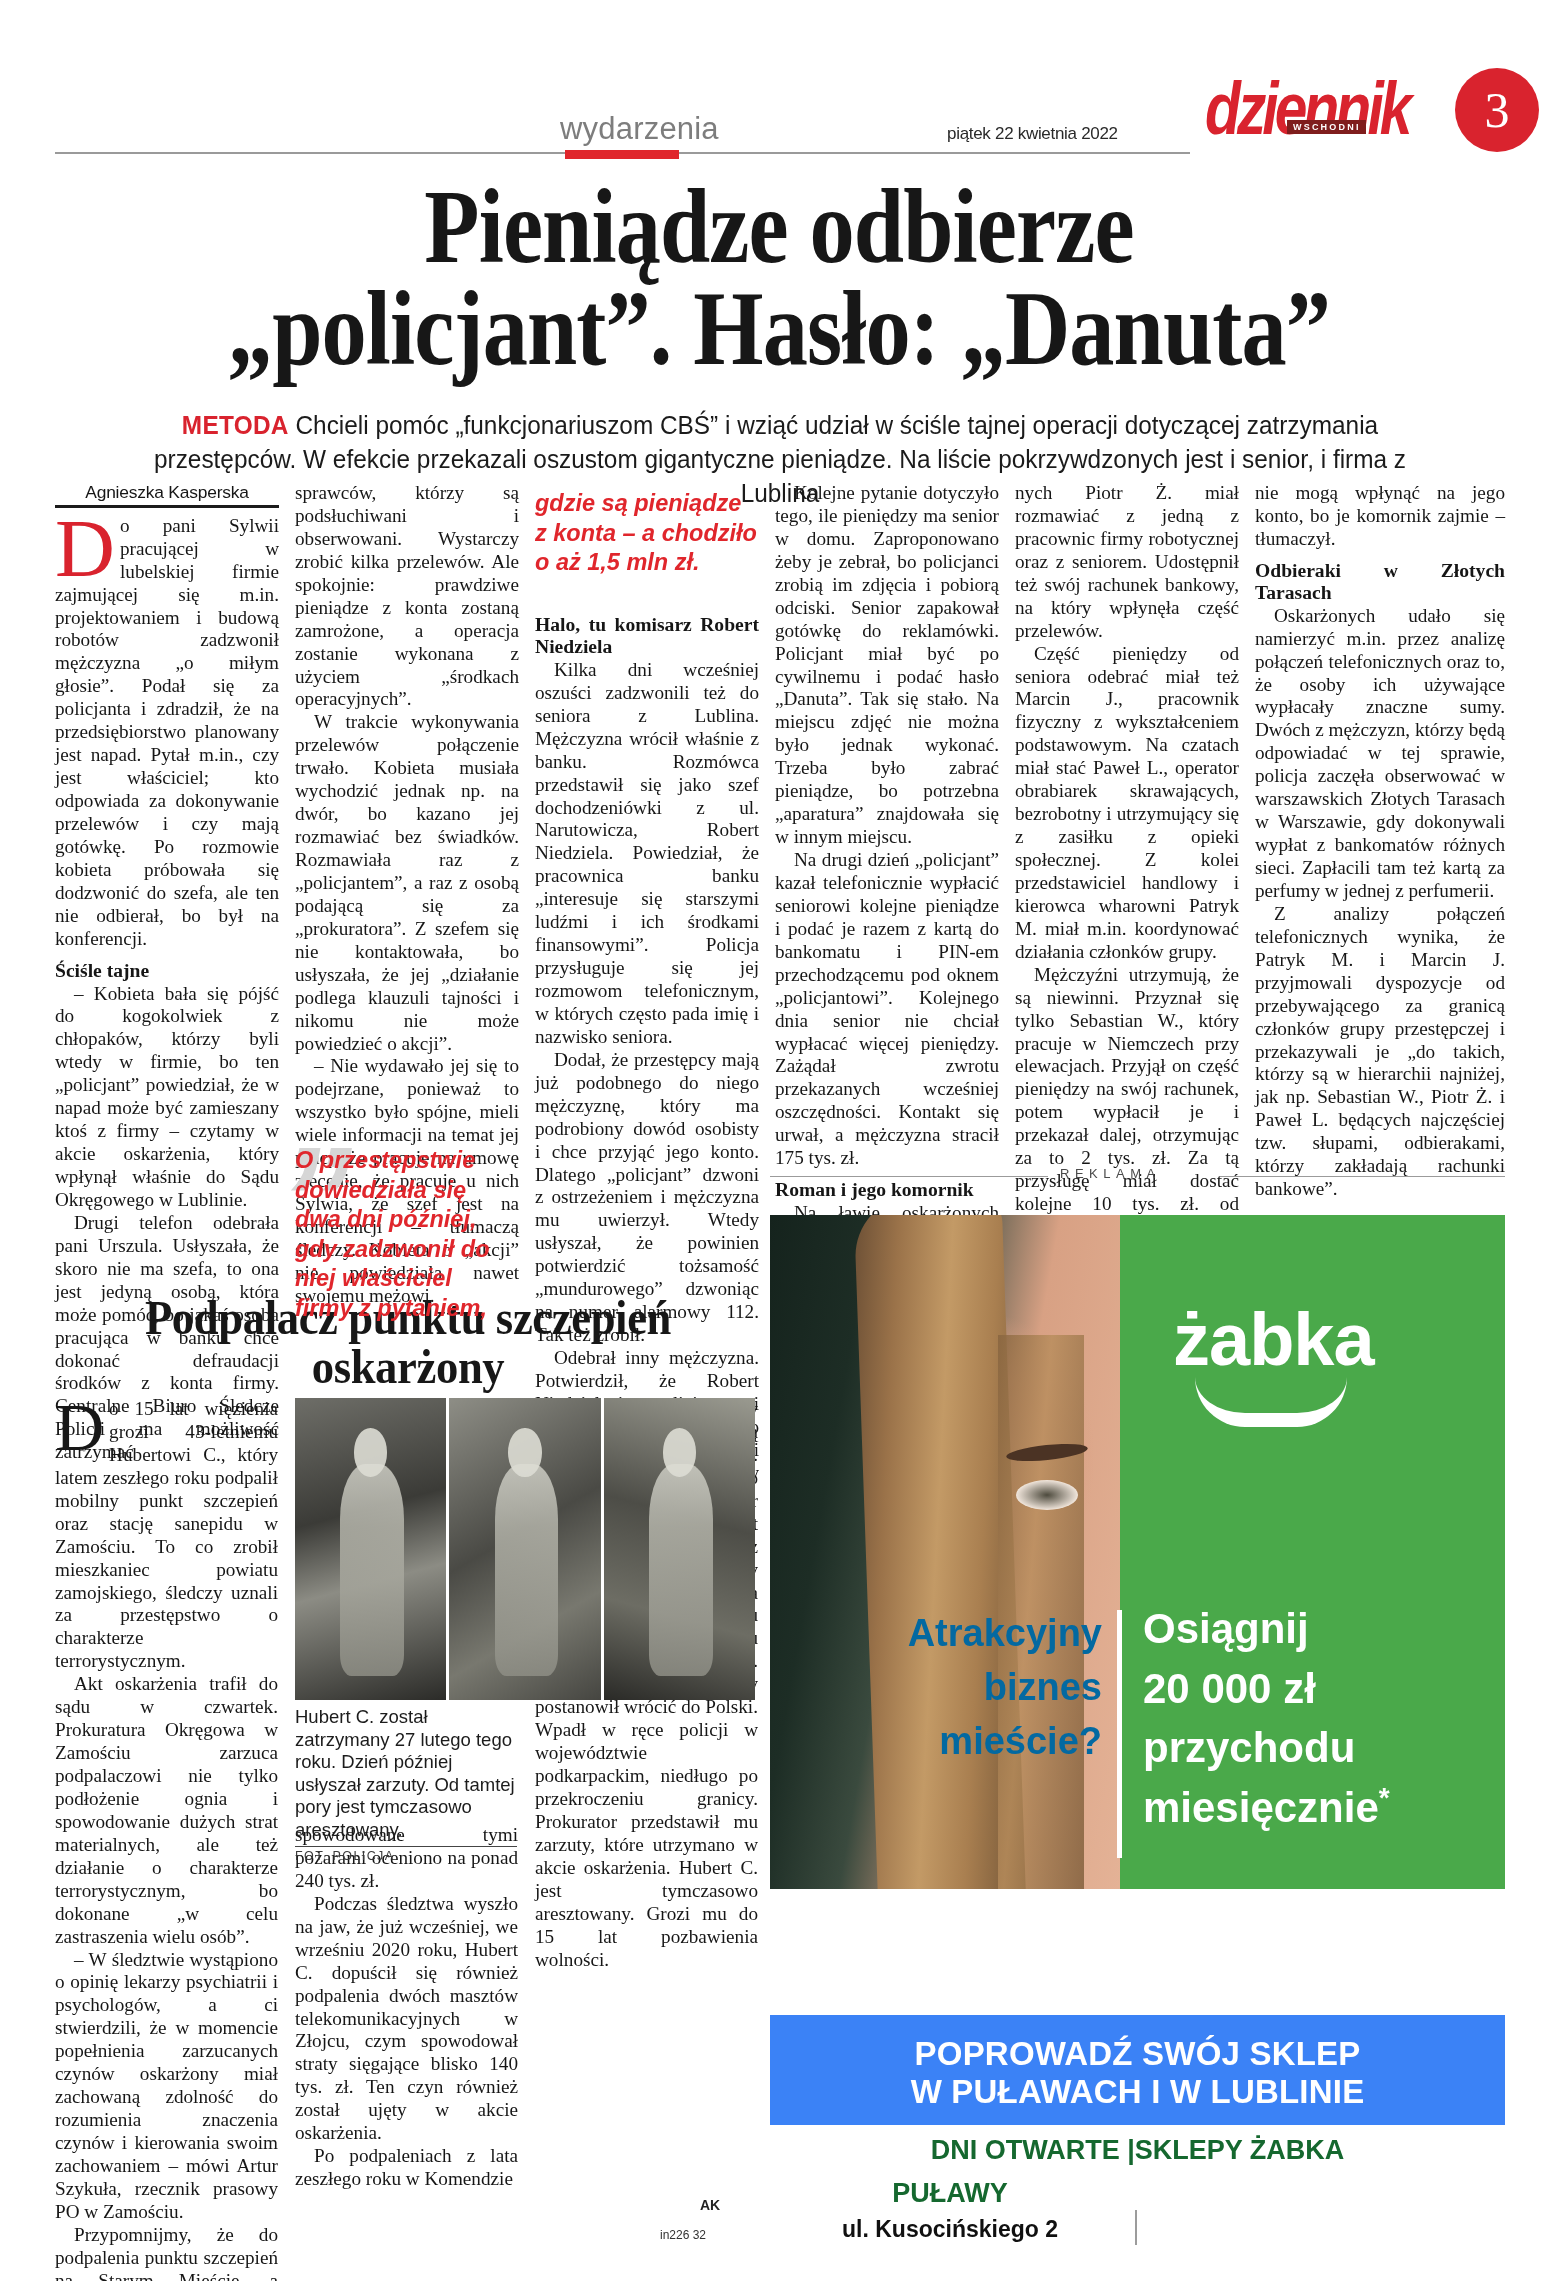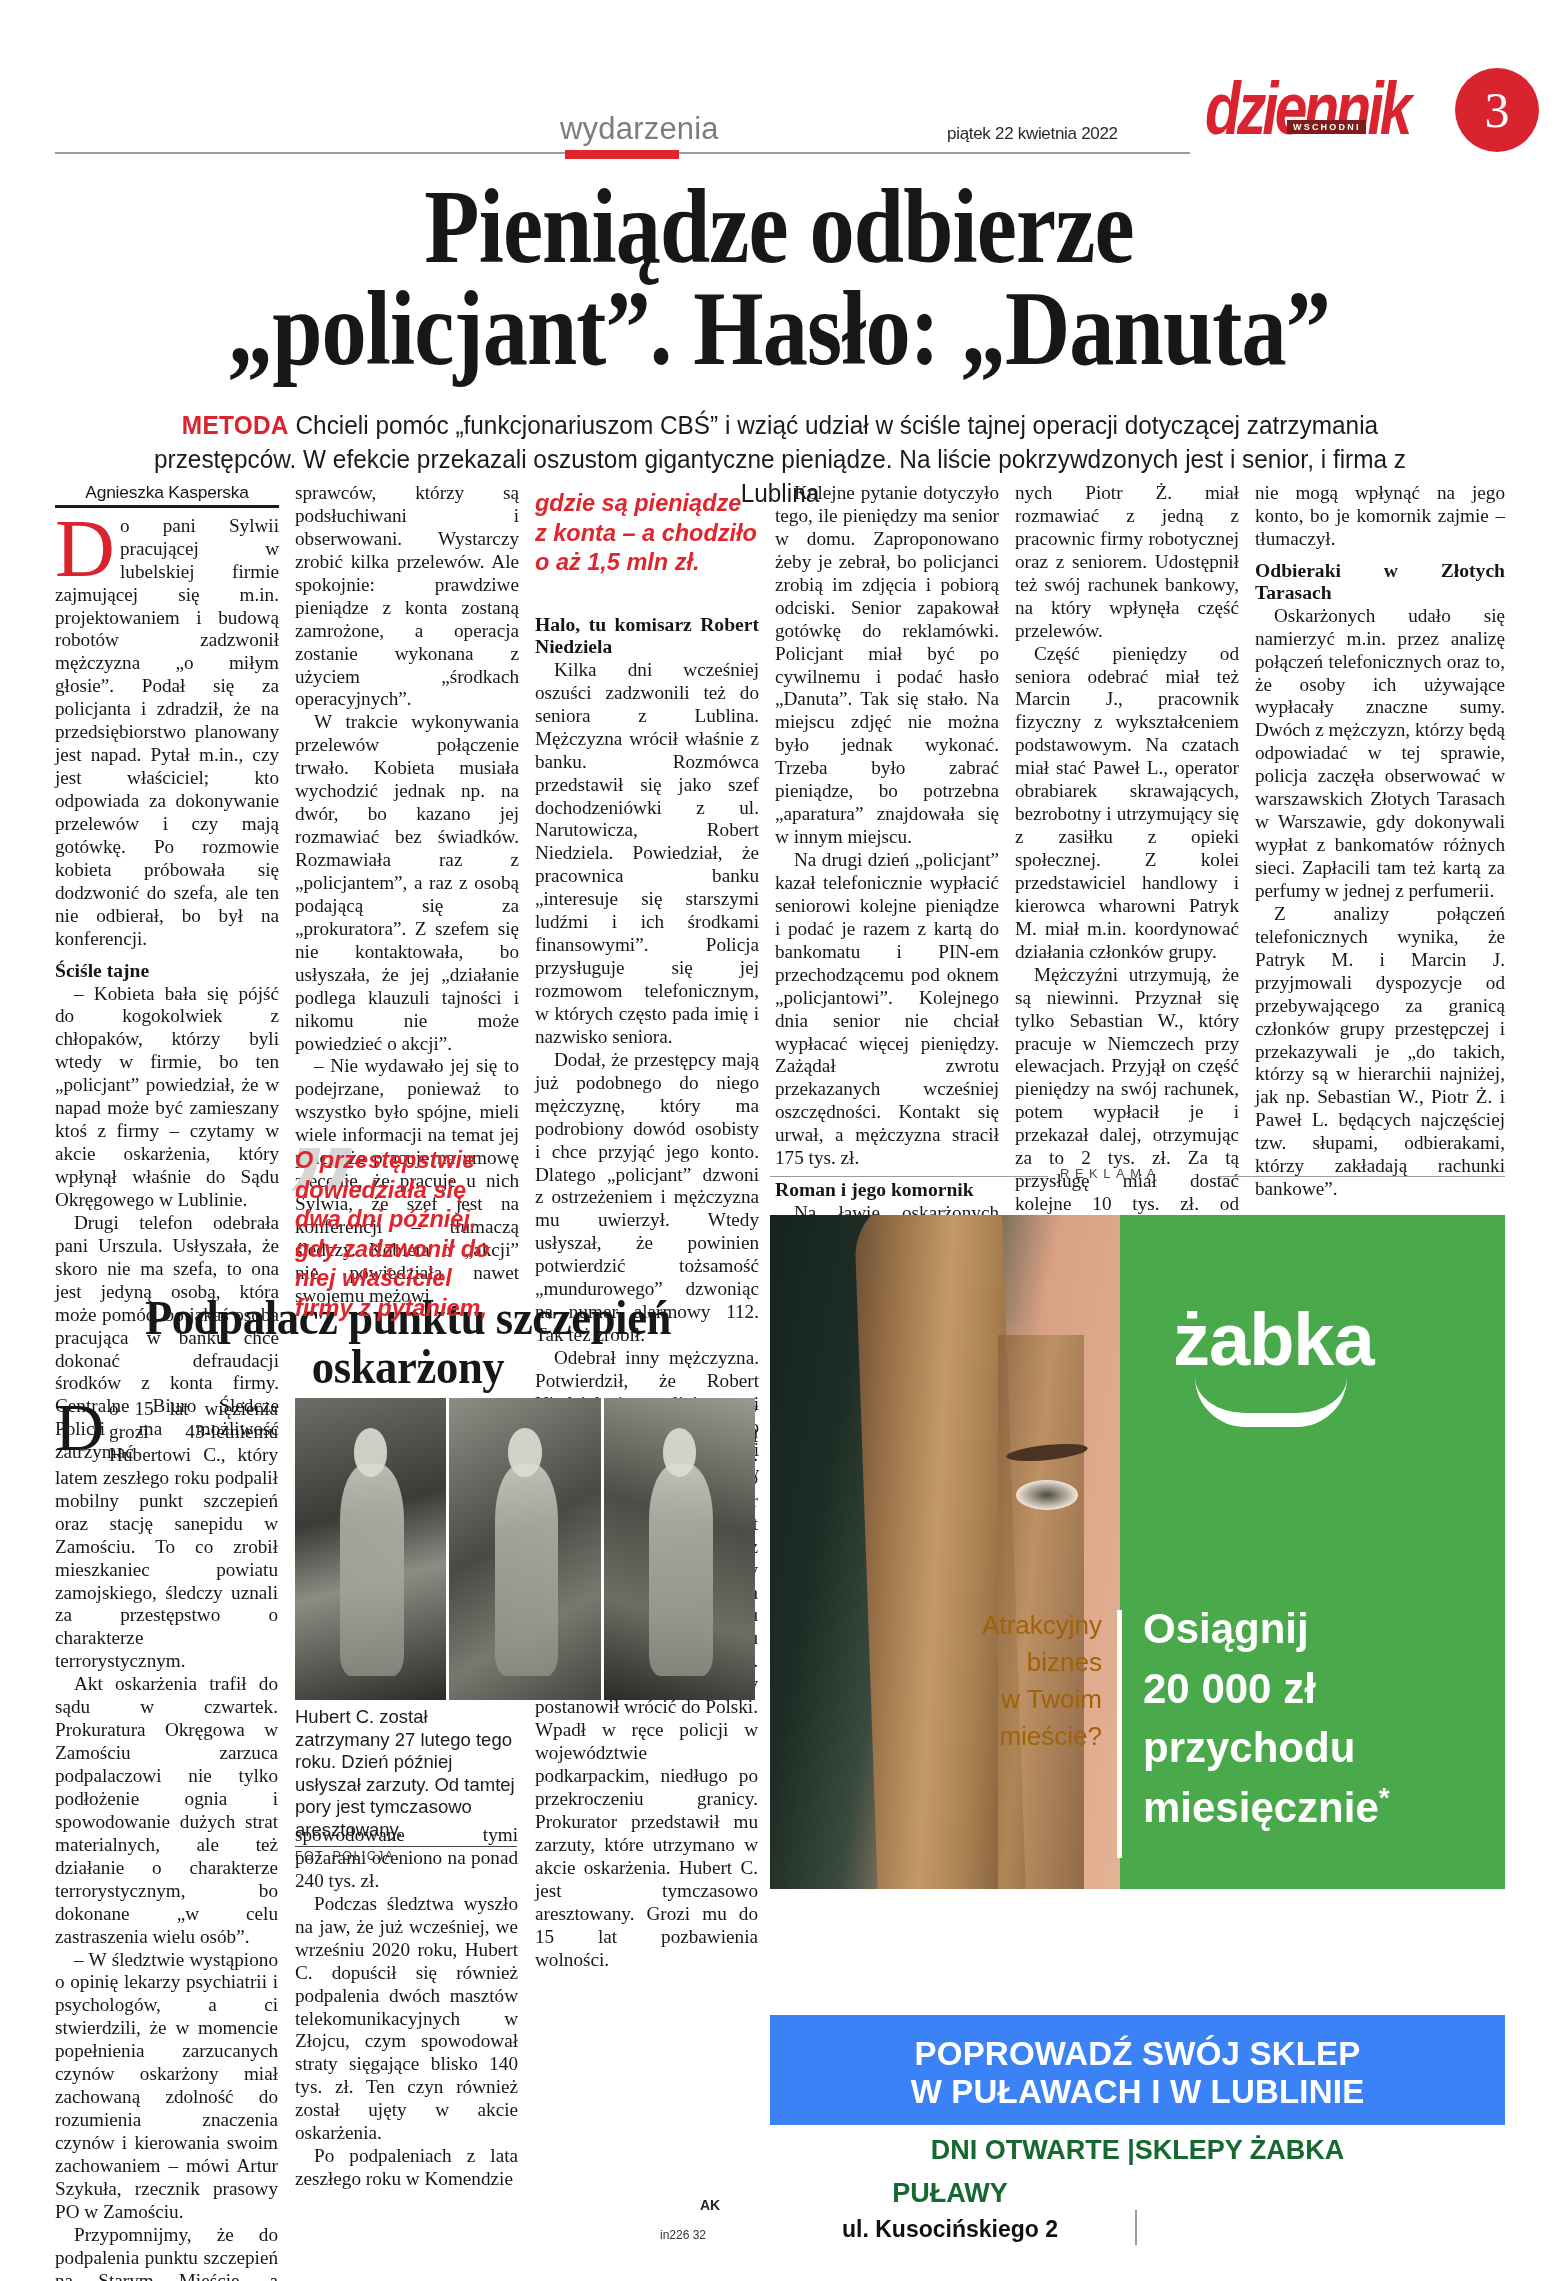--- a/index.html
+++ b/index.html
@@ -278,22 +278,22 @@
     font-family: "Liberation Sans", sans-serif; letter-spacing: -1px;
     line-height: 1;
   }
   .zabka-smile {
     position: absolute; left: 22px; top: 74px; width: 152px; height: 50px;
     border-bottom: 14px solid #ffffff;
     border-radius: 0 0 76px 76px;
   }
   .ad-col-left {
     position: absolute; left: 32px; top: 392px; width: 300px;
-    text-align: right; color: #a16207;
-    font-size: 26px; font-weight: 400; line-height: 1.42;
+    text-align: right; color: #0369a1;
+    font-size: 38px; font-weight: 700; line-height: 1.42;
   }
   .ad-divider {
     position: absolute; left: 347px; top: 395px; width: 5px; height: 248px;
     background: #ffffff;
   }
   .ad-col-right {
     position: absolute; left: 373px; top: 384px; width: 350px;
     color: #ffffff; font-size: 42px; font-weight: 700; line-height: 1.42;
   }
   .ad-col-right sup { font-size: 28px; vertical-align: super; }
@@ -464,21 +464,20 @@
       <div class="ad-green"></div>
 
       <div class="zabka-logo">
         <div class="zl-text">żabka</div>
         <div class="zabka-smile"></div>
       </div>
 
       <div class="ad-col-left">
         <div>Atrakcyjny</div>
         <div>biznes</div>
-        <div>w Twoim</div>
         <div>mieście?</div>
       </div>
       <div class="ad-divider"></div>
       <div class="ad-col-right">
         <div>Osiągnij</div>
         <div>20 000 zł</div>
         <div>przychodu</div>
         <div><span>miesięcznie</span><sup>*</sup></div>
       </div>
 

